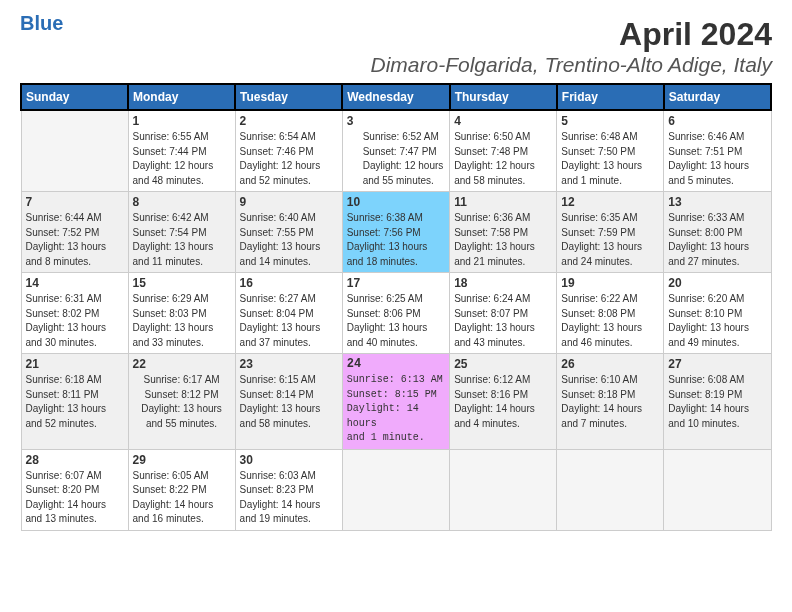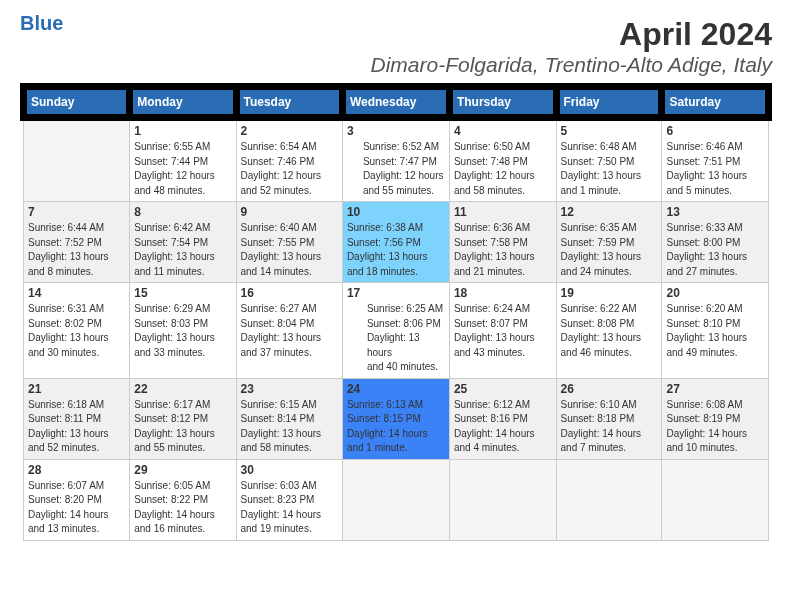--- a/index.html
+++ b/index.html
@@ -44,21 +44,21 @@
       margin-top: 6px;
       font-size: 10.5px;
     }
     .calendar th {
       background: #2a6db5;
       color: #fff;
       padding: 5px 4px;
       text-align: left;
       font-size: 12px;
       font-weight: bold;
-      border: 7px solid #000000;
+      border: 2px solid #000000;
     }
     .calendar td {
       border: 1px solid #ccc;
       vertical-align: top;
       padding: 3px 4px;
       width: 108px;
       height: 80px;
       background: #fff;
     }
     .calendar tr:last-child td {
@@ -220,21 +220,21 @@
           </td>
           <td>
             <span class="day-num">16</span>
             <div class="day-info" style="white-space: pre-line;">Sunrise: 6:27 AM
 Sunset: 8:04 PM
 Daylight: 13 hours
 and 37 minutes.</div>
           </td>
           <td>
             <span class="day-num">17</span>
-            <div class="day-info" style="white-space: pre-line; margin-left: 20px;">Sunrise: 6:25 AM
+            <div class="day-info" style="white-space: pre-line;">Sunrise: 6:25 AM
 Sunset: 8:06 PM
 Daylight: 13 hours
 and 40 minutes.</div>
           </td>
           <td>
             <span class="day-num">18</span>
             <div class="day-info" style="white-space: pre-line;">Sunrise: 6:24 AM
 Sunset: 8:07 PM
 Daylight: 13 hours
 and 43 minutes.</div>
@@ -257,33 +257,33 @@
         <tr style="background: rgb(240, 240, 240);">
           <td style="background: rgb(240, 240, 240);">
             <span class="day-num">21</span>
             <div class="day-info" style="white-space: pre-line;">Sunrise: 6:18 AM
 Sunset: 8:11 PM
 Daylight: 13 hours
 and 52 minutes.</div>
           </td>
           <td style="background: rgb(240, 240, 240);">
             <span class="day-num">22</span>
-            <div class="day-info" style="white-space: pre-line;">Sunrise: 6:17 AM
+            <div class="day-info" style="white-space: pre-line; text-align: center;">Sunrise: 6:17 AM
 Sunset: 8:12 PM
 Daylight: 13 hours
 and 55 minutes.</div>
           </td>
           <td style="background: rgb(240, 240, 240);">
             <span class="day-num">23</span>
             <div class="day-info" style="white-space: pre-line;">Sunrise: 6:15 AM
 Sunset: 8:14 PM
 Daylight: 13 hours
 and 58 minutes.</div>
           </td>
-          <td style="background: #3b82f6;">
+          <td style="background: #f0abfc; font-family: Liberation Mono, monospace;">
             <span class="day-num">24</span>
             <div class="day-info" style="white-space: pre-line;">Sunrise: 6:13 AM
 Sunset: 8:15 PM
 Daylight: 14 hours
 and 1 minute.</div>
           </td>
           <td style="background: rgb(240, 240, 240);">
             <span class="day-num">25</span>
             <div class="day-info" style="white-space: pre-line;">Sunrise: 6:12 AM
 Sunset: 8:16 PM

